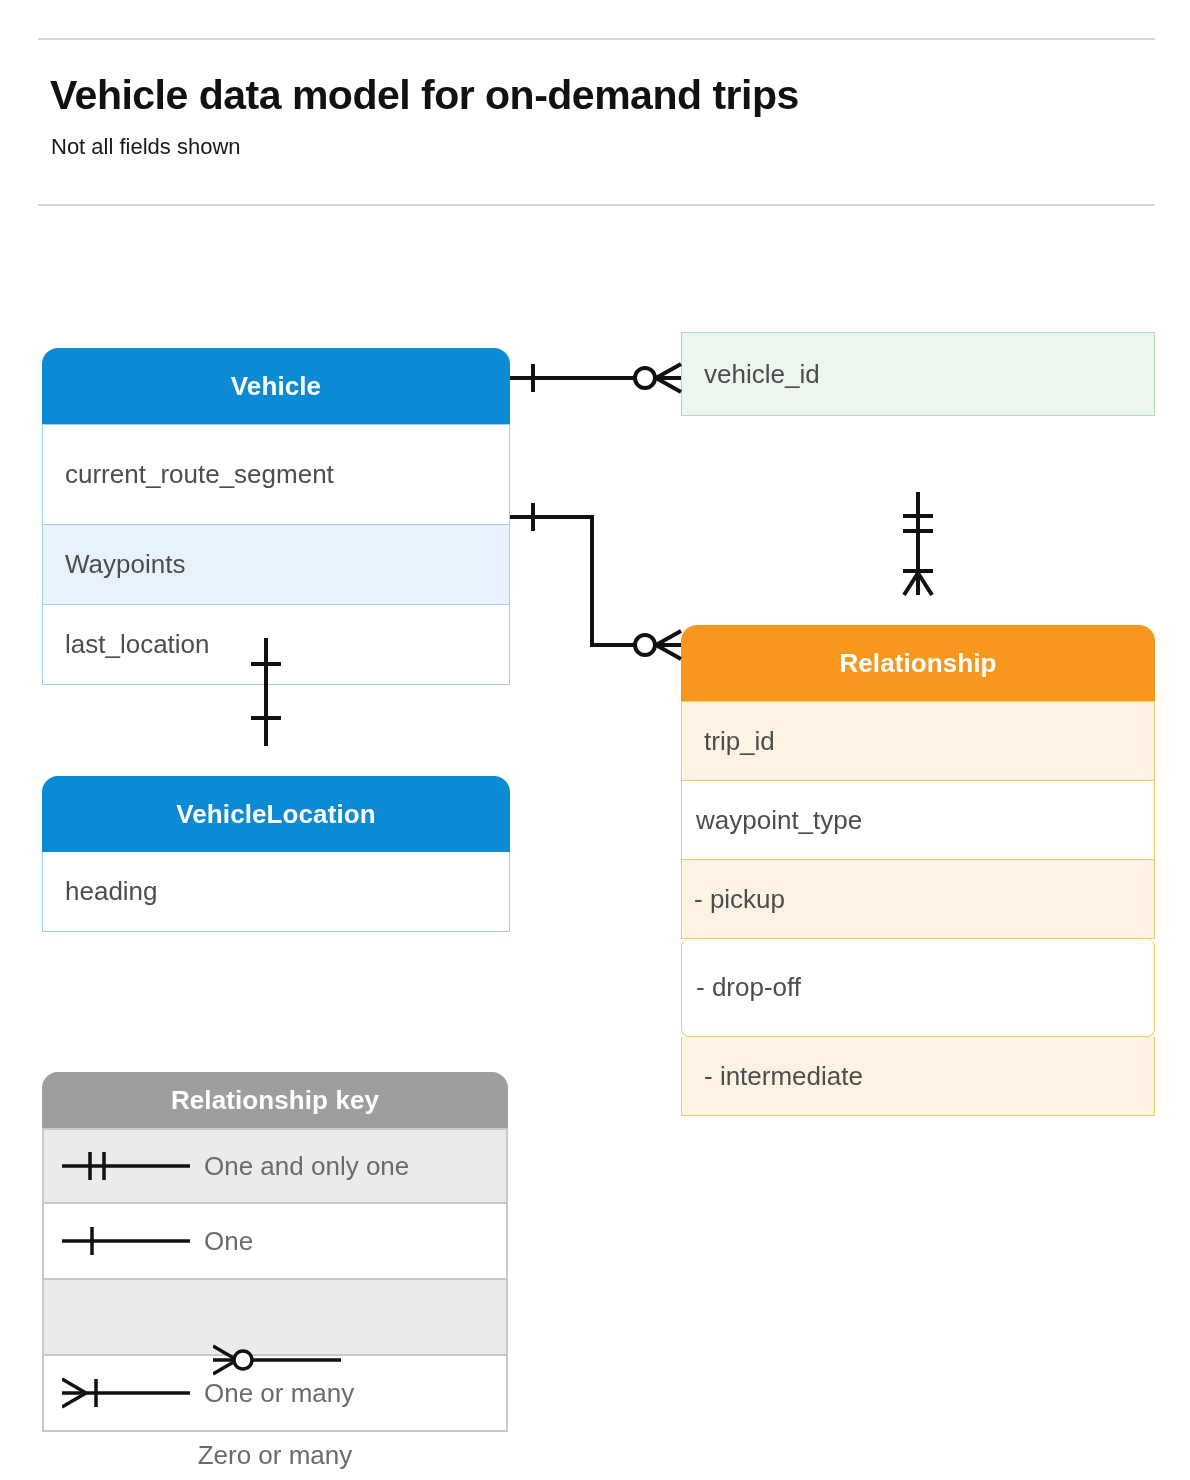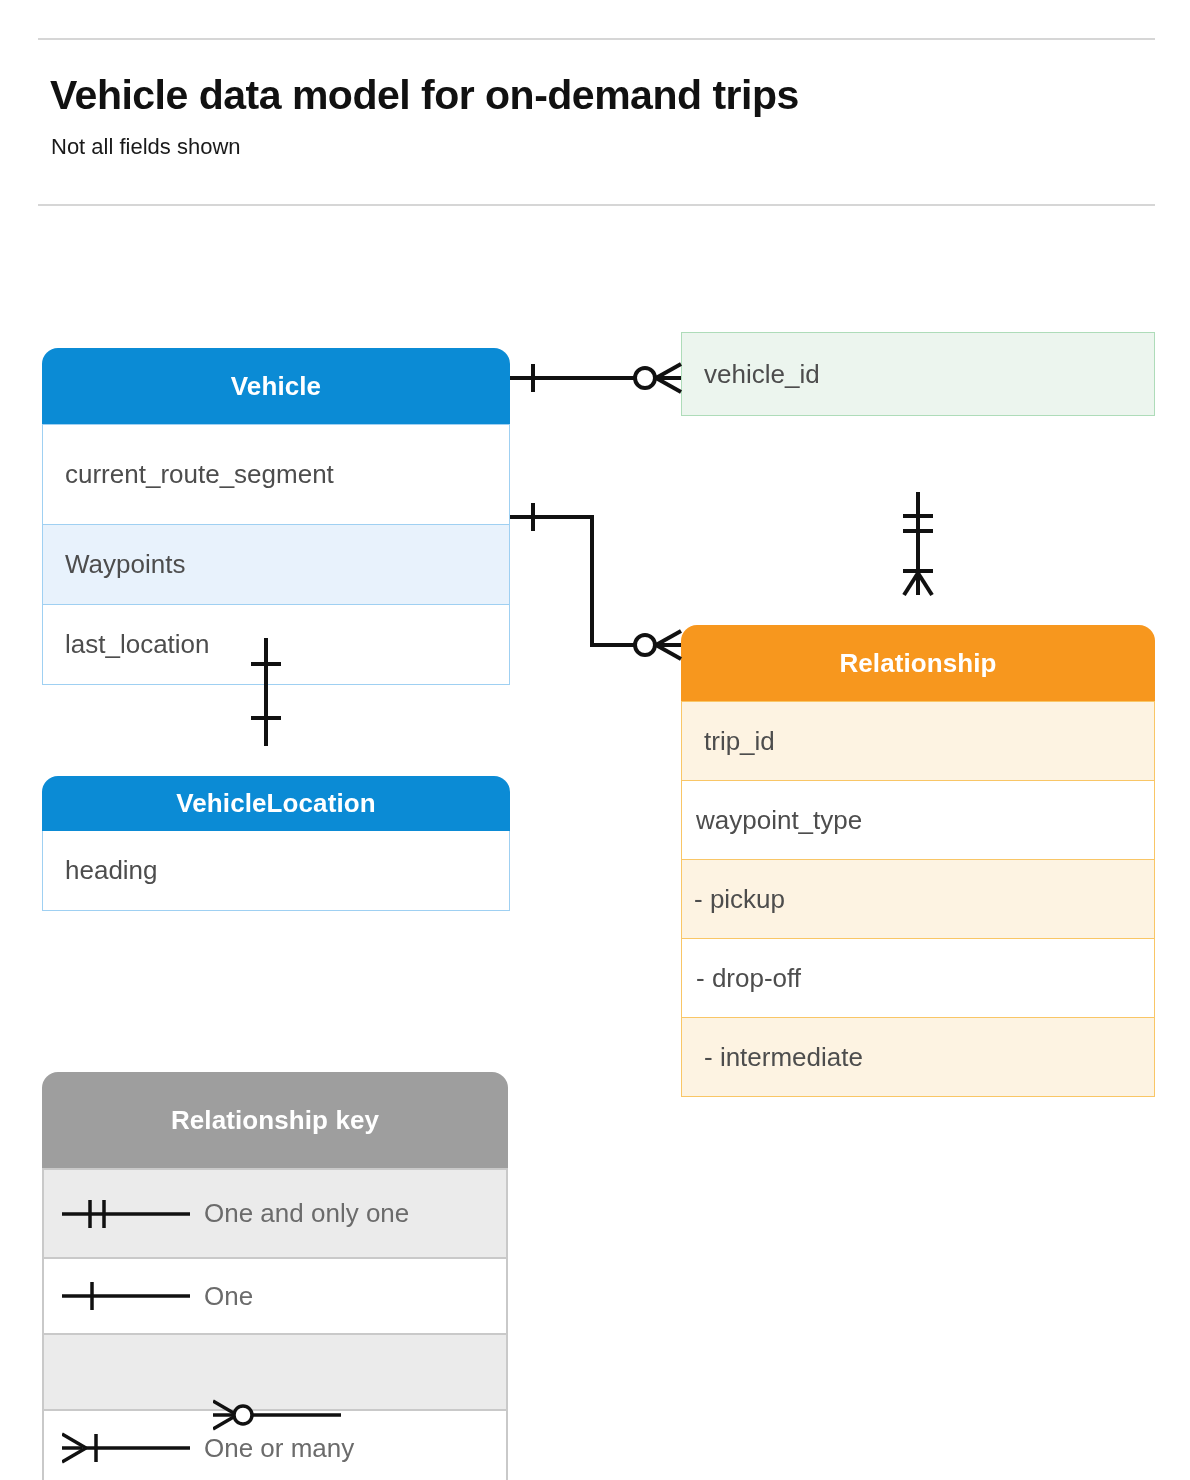--- a/index.html
+++ b/index.html
@@ -166,36 +166,36 @@
       <div class="entity-row tint first" style="height:84px;">vehicle_id</div>
     </div>
   </div>
 
   <div class="entity orange" style="left:681px; top:595px; width:474px;">
     <div class="entity-header" style="height:76px;">Relationship</div>
     <div class="entity-rows">
       <div class="entity-row tint first" style="height:80px;">trip_id</div>
       <div class="entity-row plain" style="height:79px;">waypoint_type</div>
       <div class="entity-row tint" style="height:79px;padding-left:12px;">-  pickup</div>
-      <div class="entity-row plain" style="height:79px;">-  drop-off</div>
+      <div class="entity-row plain" style="height:98px;border-radius:8px;">-  drop-off</div>
       <div class="entity-row tint" style="height:79px;">-  intermediate</div>
     </div>
   </div>
 
   <div class="entity blue" style="left:42px; top:746px; width:468px;">
-    <div class="entity-header" style="height:55px;">VehicleLocation</div>
+    <div class="entity-header" style="height:76px;">VehicleLocation</div>
     <div class="entity-rows">
       <div class="entity-row plain" style="height:80px;">heading</div>
     </div>
   </div>
 
   <div class="entity legend" style="left:42px; top:1042px; width:466px;">
-    <div class="entity-header" style="height:96px;">Relationship key</div>
-
-    <div class="legend-row tint first" style="height:91px;">
+    <div class="entity-header" style="height:56px;">Relationship key</div>
+
+    <div class="legend-row tint first" style="height:76px;">
       <div class="legend-sym">
         <svg width="130" height="40" viewBox="0 0 130 40">
           <line x1="0" y1="20" x2="128" y2="20" stroke="#111111" stroke-width="3.5"></line>
           <line x1="28" y1="6" x2="28" y2="34" stroke="#111111" stroke-width="3.5"></line>
           <line x1="42" y1="6" x2="42" y2="34" stroke="#111111" stroke-width="3.5"></line>
         </svg>
       </div>
       <div class="legend-label">One and only one</div>
     </div>
 

